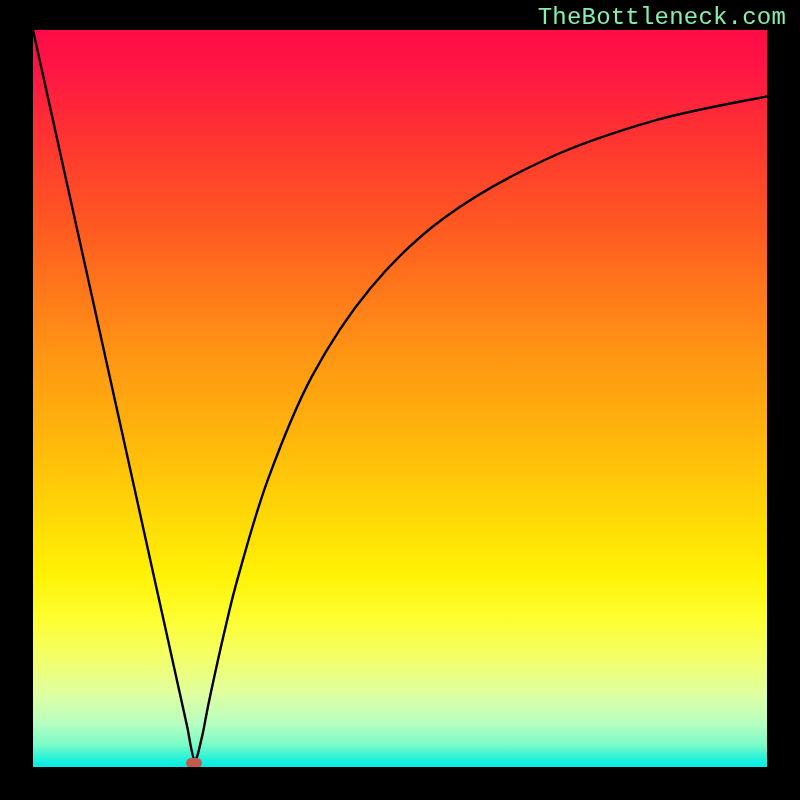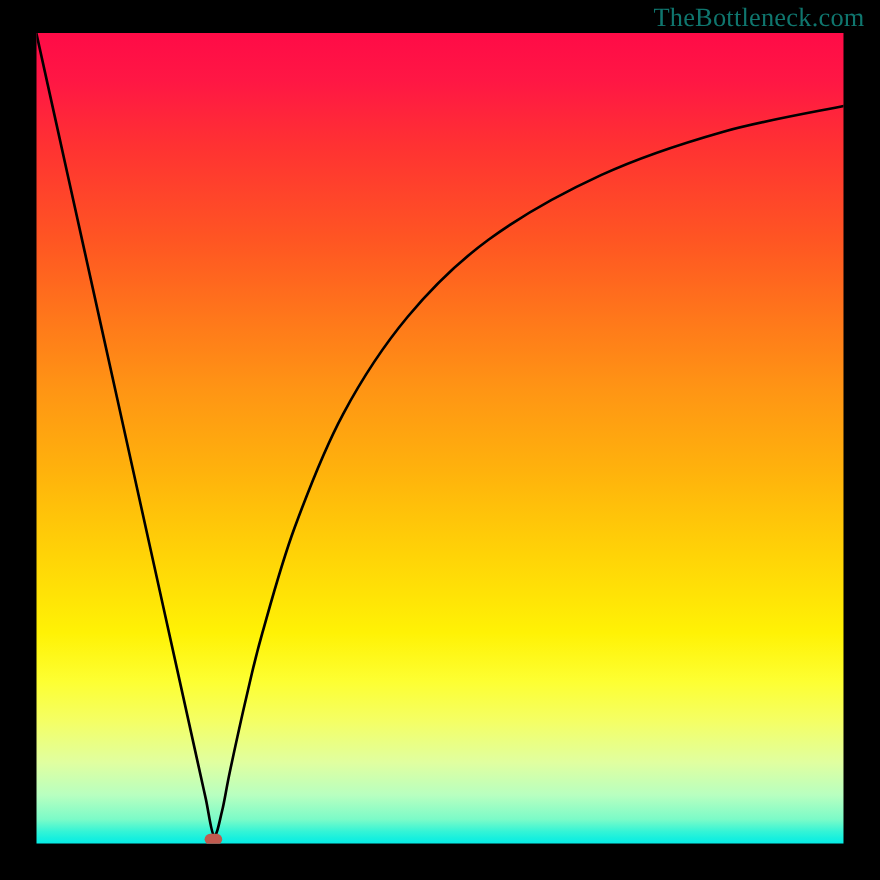--- a/index.html
+++ b/index.html
@@ -13,23 +13,23 @@
   .frame {
     position: relative;
     width: 800px;
     height: 800px;
     background: #000;
   }
   .watermark {
     position: absolute;
     top: 4px;
     right: 14px;
-    font-family: Liberation Serif, serif;
+    font-family: Liberation Mono, monospace;
     font-size: 24px;
-    color: #0f766e;
+    color: #86efac;
     letter-spacing: 0.2px;
     z-index: 5;
   }
   .plot {
     position: absolute;
     left: 33px;
     top: 30px;
     width: 734px;
     height: 737px;
     overflow: hidden;

